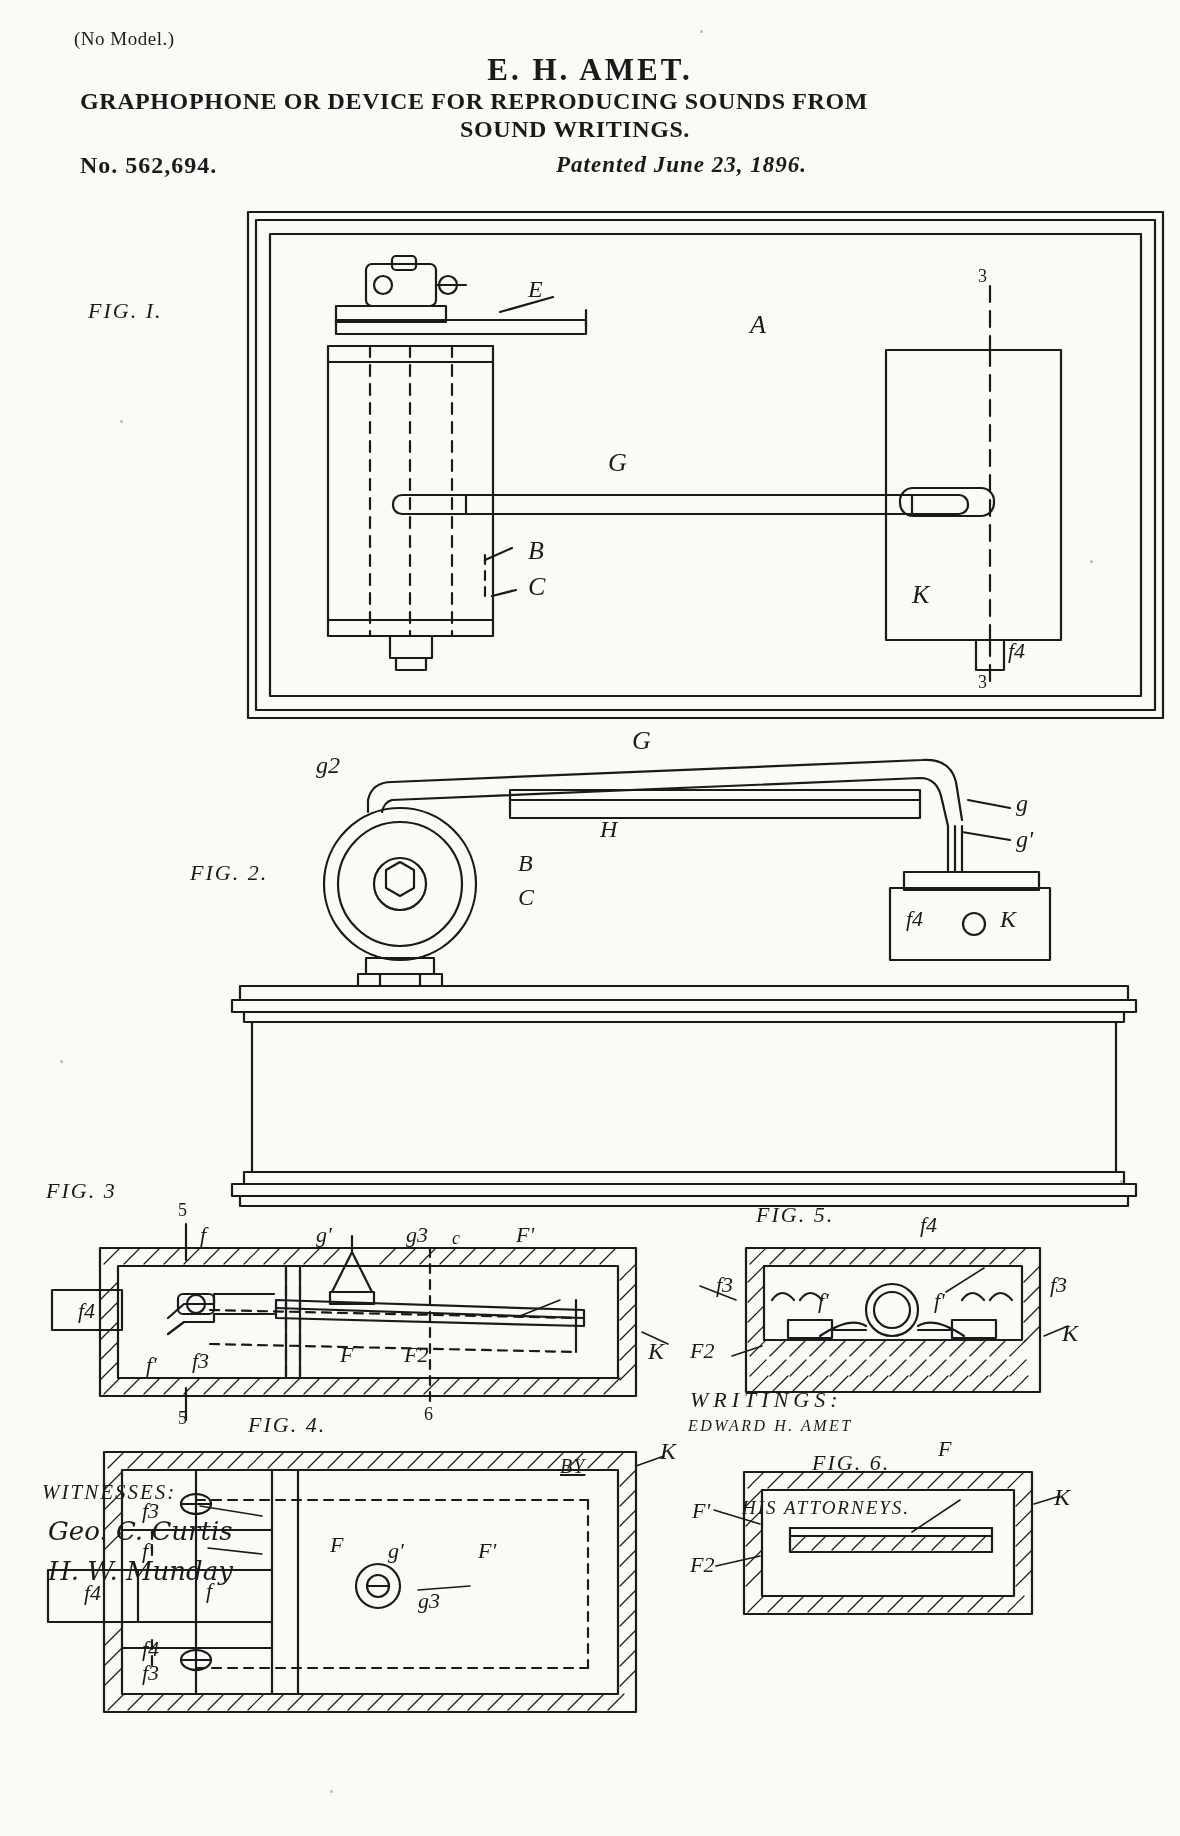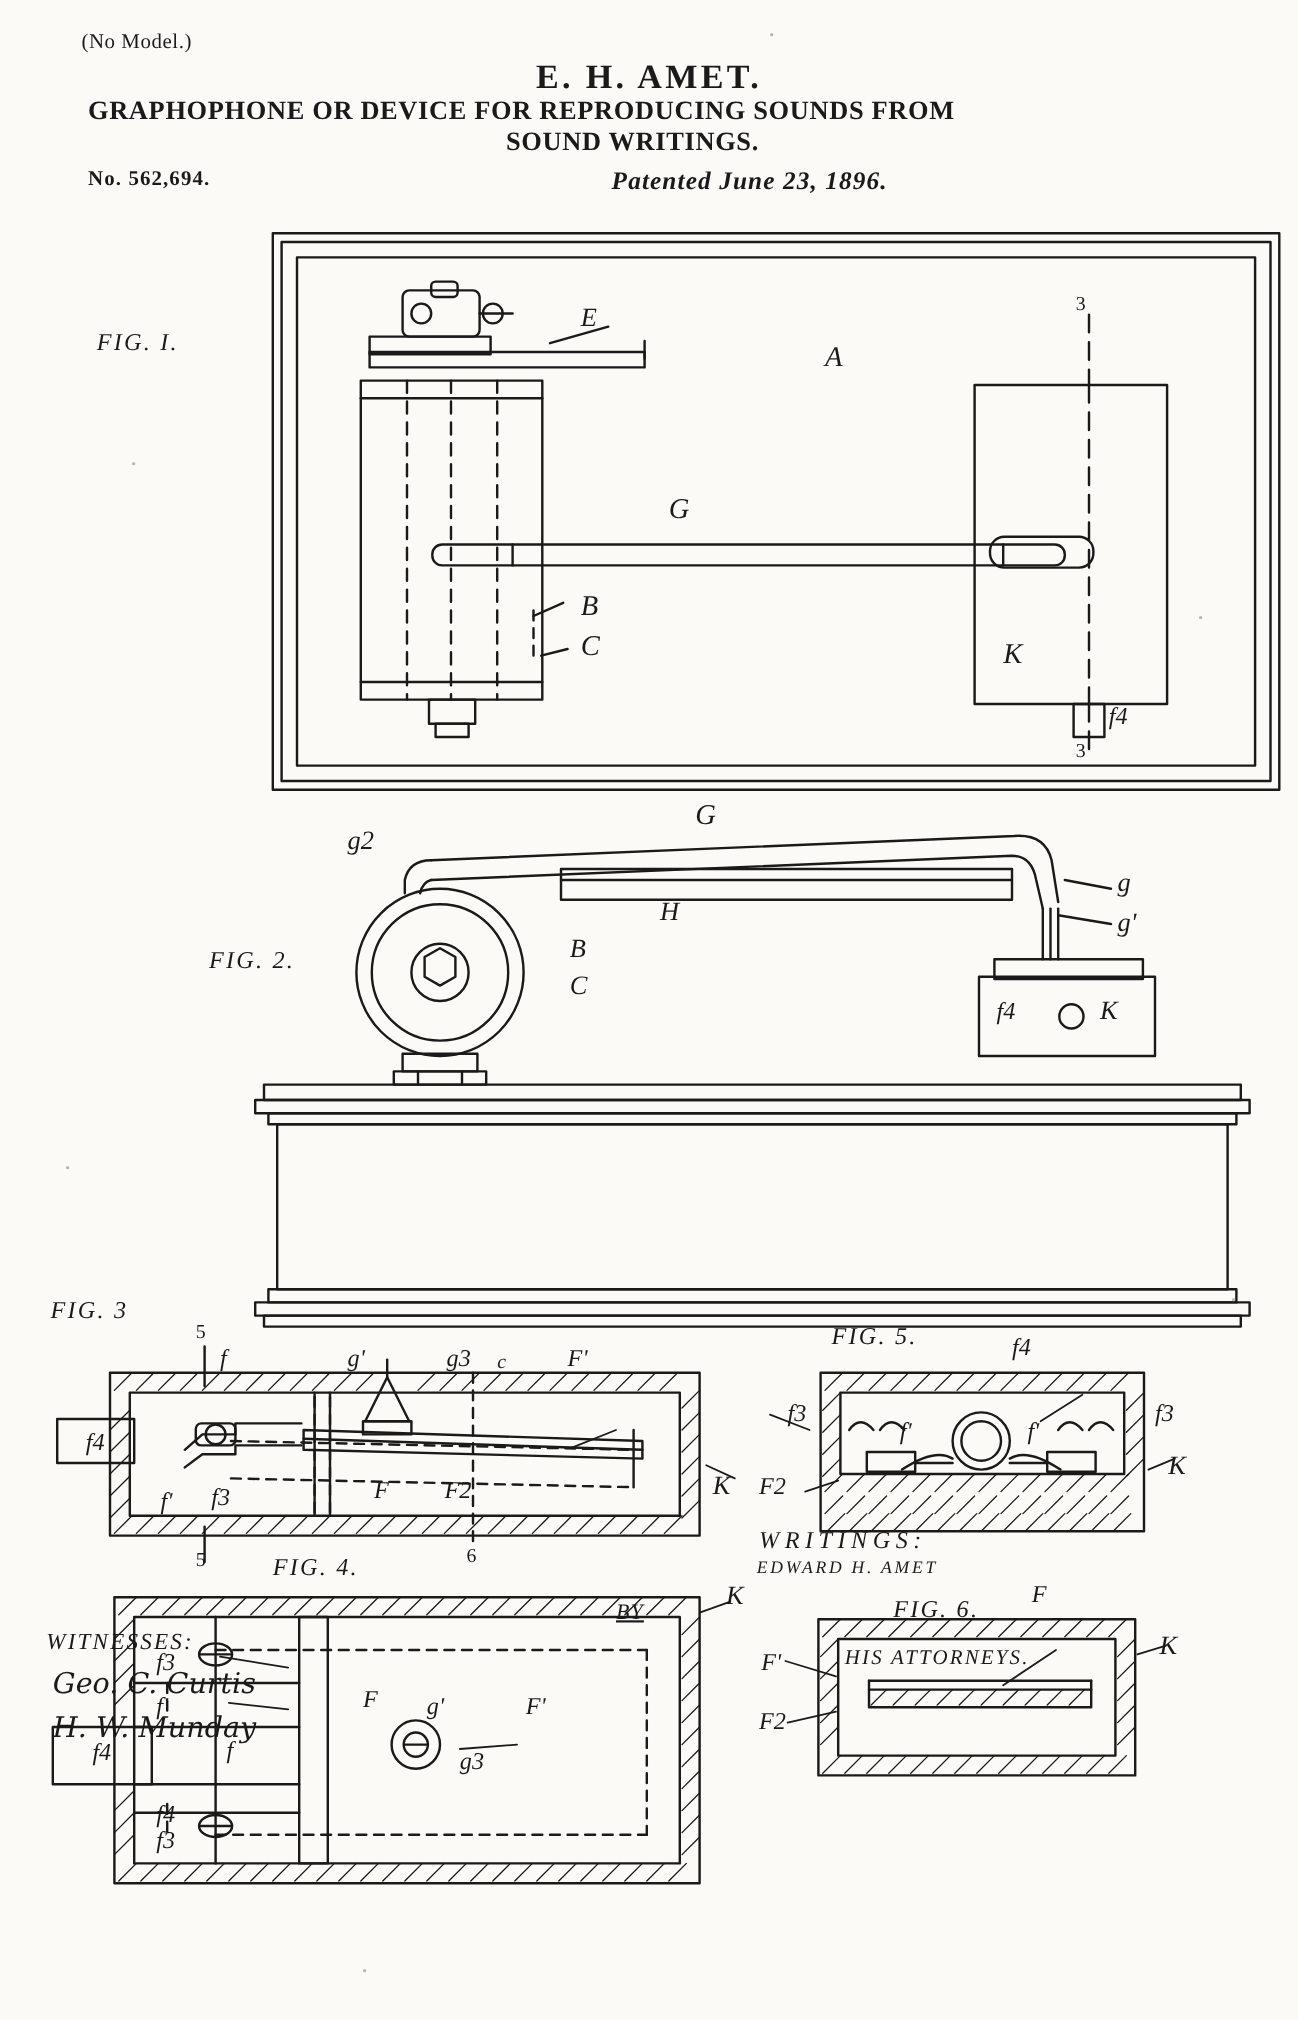--- a/index.html
+++ b/index.html
@@ -10,33 +10,33 @@
     color:#1a1a1a;
     position:relative;
     overflow:hidden;
   }
   .page{position:absolute;inset:0;}
   .txt{position:absolute;white-space:nowrap;}
   .nomodel{left:74px;top:28px;font-size:19px;letter-spacing:.5px;}
   .inventor-name{left:0;top:52px;width:1180px;text-align:center;font-size:31px;letter-spacing:3px;font-weight:bold;}
   .title1{left:0;top:88px;width:948px;text-align:center;font-size:24px;letter-spacing:.6px;font-weight:bold;}
   .title2{left:0;top:116px;width:1150px;text-align:center;font-size:24px;letter-spacing:.6px;font-weight:bold;}
-  .patno{left:80px;top:152px;font-size:19px;letter-spacing:1px;font-weight:bold;text-align:right;}
+  .patno{left:80px;top:152px;font-size:24px;letter-spacing:1px;font-weight:bold;text-align:right;}
   .patdate{left:556px;top:152px;font-size:23px;letter-spacing:1px;font-weight:bold;font-style:italic;}
 
   .figlabel{font-family:"Liberation Serif",serif;font-style:italic;font-size:22px;letter-spacing:2px;}
   .ref{font-style:italic;font-size:21px;}
   .refsm{font-style:italic;font-size:16px;}
 
   svg{position:absolute;left:0;top:0;}
   .wit{left:42px;top:1480px;font-size:21px;letter-spacing:2px;font-style:italic;}
   .invlbl{left:690px;top:1387px;font-size:22px;letter-spacing:5px;font-style:italic;}
   .invname{left:688px;top:1417px;font-size:16px;letter-spacing:2.5px;font-style:italic;}
   .byline{left:560px;top:1455px;font-size:20px;letter-spacing:1px;font-style:italic;text-decoration:underline;}
-  .attys{left:768px;top:1497px;font-size:19px;letter-spacing:2px;font-style:italic;}
+  .attys{left:742px;top:1497px;font-size:19px;letter-spacing:2px;font-style:italic;}
   .sigline{font-family:"DejaVu Serif",serif;font-style:italic;font-size:26px;}
   .speck{position:absolute;background:#b9b6ae;border-radius:50%;}
 </style>
 </head>
 <body>
 
 <div class="page">
 
   <div class="txt nomodel">(No Model.)</div>
   <div class="txt inventor-name">E. H. AMET.</div>

